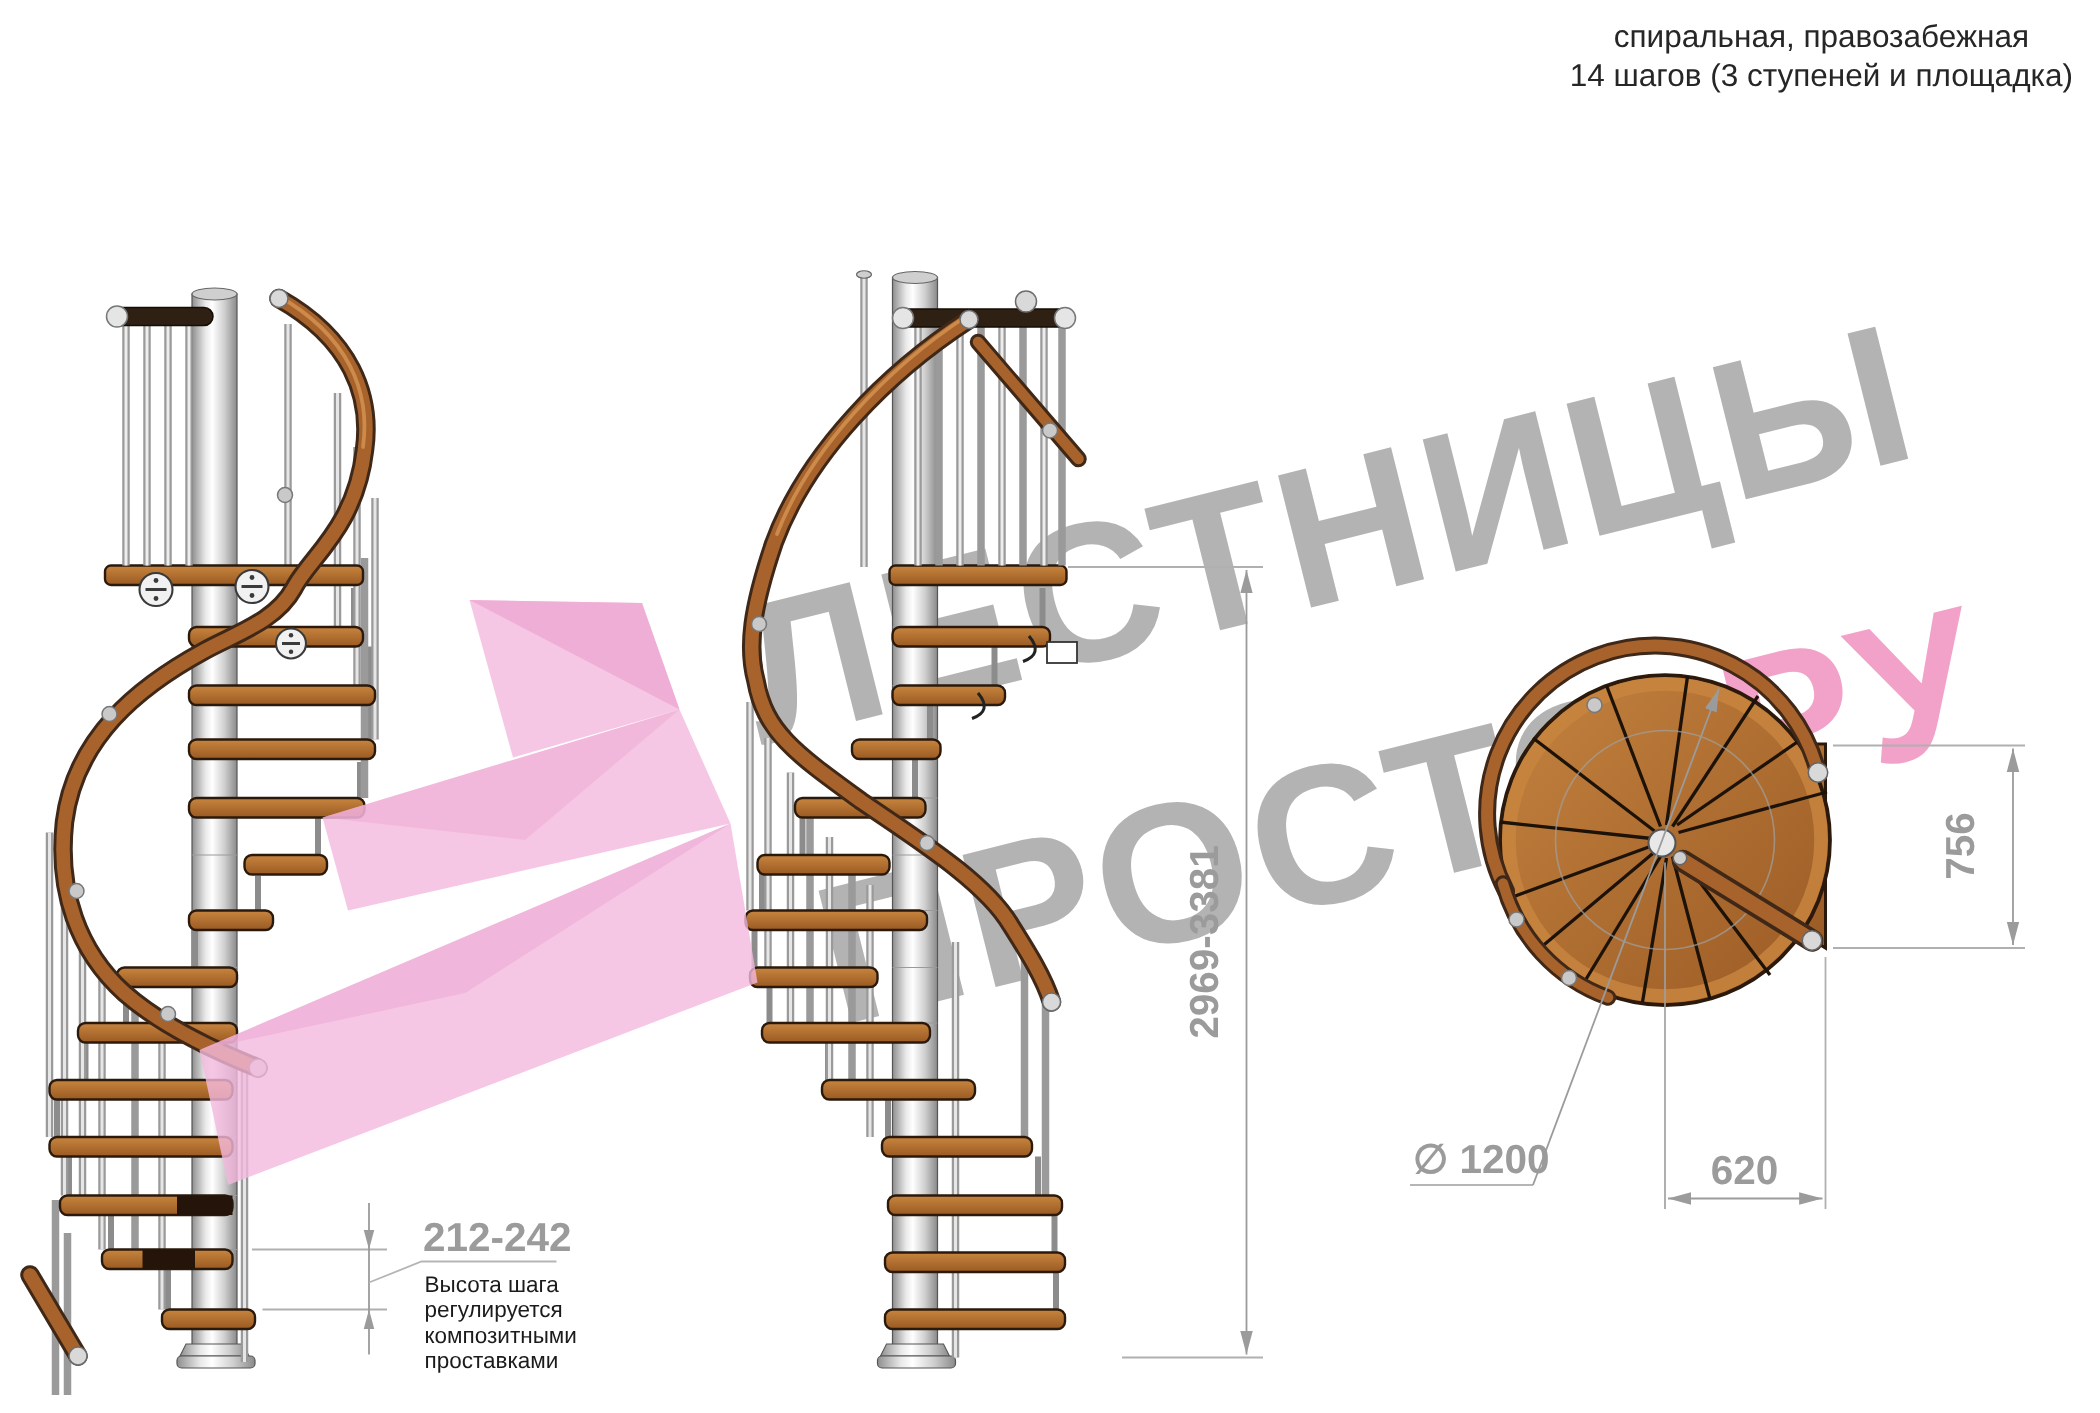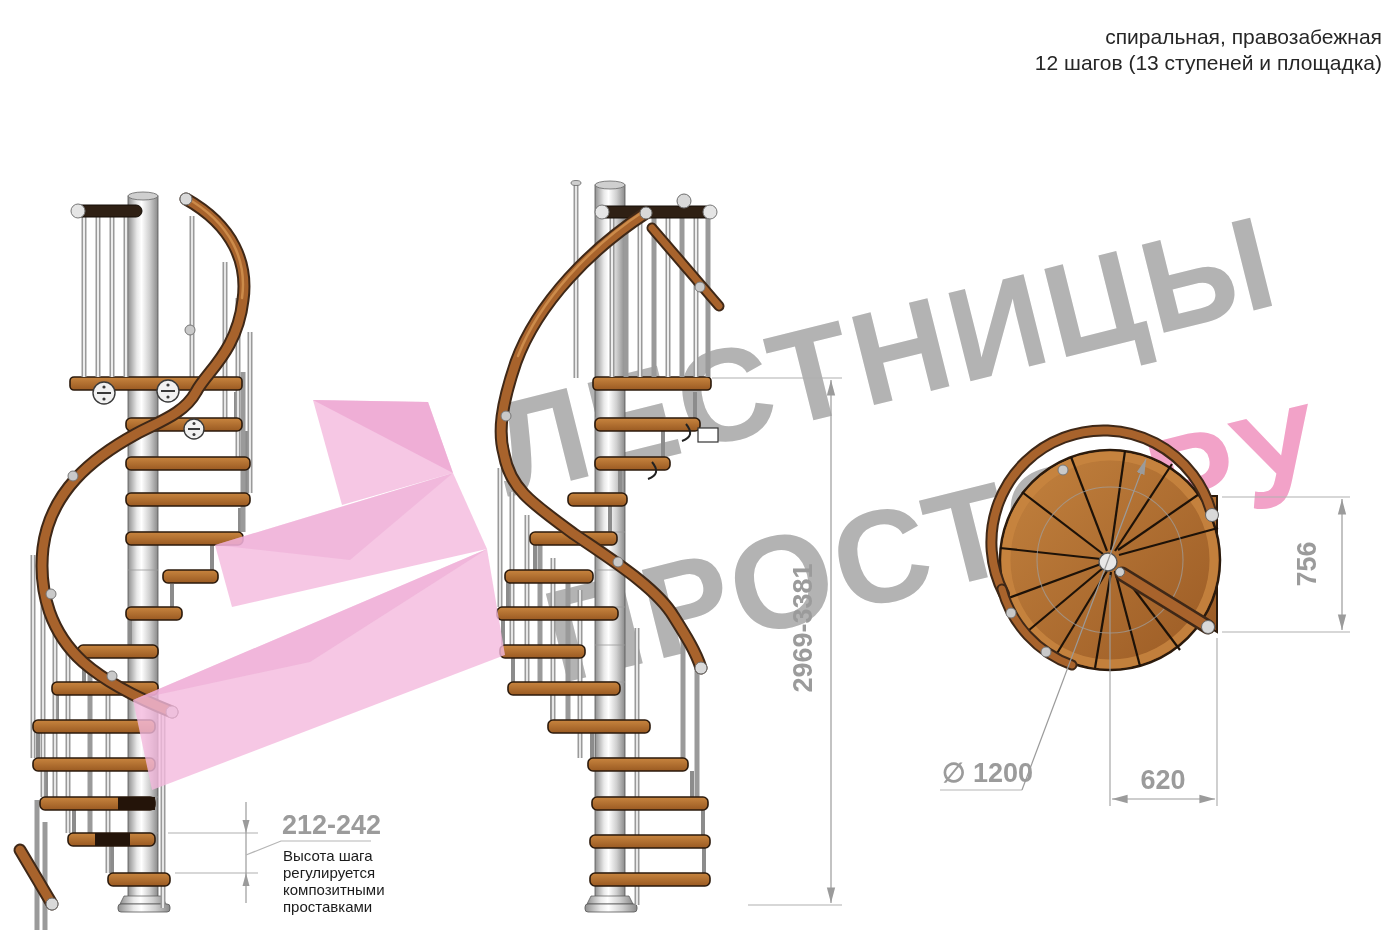--- a/index.html
+++ b/index.html
@@ -8,21 +8,21 @@
   
   .wm-line{position:absolute;font-weight:bold;white-space:nowrap;
            transform:rotate(-14deg);letter-spacing:4px;line-height:1;
            font-family:"Liberation Sans", sans-serif;}
   #wm1{left:470px;top:290px;width:830px;font-size:132px;color:#b3b3b3;text-align:center;}
   #wm2{left:530px;top:478px;width:810px;font-size:132px;text-align:center;}
   .wm-gray{color:#b3b3b3;}
   .wm-dot{color:#e2557f;}
   .wm-pink{color:#f2a2c8;}
   
-  #header{position:absolute;top:24px;right:18px;text-align:right;color:#262626;
+  #header{position:absolute;top:12px;right:18px;text-align:center;color:#262626;
           font-size:21px;line-height:26px;}
   
   .layer{position:absolute;left:0;top:0;}
   svg{display:block;}
   
   .dimtxt{font-family:"Liberation Sans",sans-serif;font-weight:bold;font-size:27px;fill:#9b9b9b;}
   .notetxt{font-family:"Liberation Sans",sans-serif;font-size:15px;fill:#1b1b1b;}
 </style>
 </head>
 <body>
@@ -415,16 +415,16 @@
       <polygon points="313,400 428,402 453,473" fill="#eca6d2" opacity="0.75"></polygon>
       <polygon points="215,545 453,473 487,549 232,607" fill="#f4b9dd" opacity="0.8"></polygon>
       <polygon points="215,545 453,473 350,560" fill="#eca6d2" opacity="0.45"></polygon>
       <polygon points="133,700 487,549 505,655 152,790" fill="#f4b9dd" opacity="0.8"></polygon>
       <polygon points="133,700 487,549 310,662" fill="#eca6d2" opacity="0.5"></polygon>
     </g>
   </svg>
 
   <div id="header">
     <div>спиральная, правозабежная</div>
-    <div>12 шагов (13 ступеней и площадка)</div>
+    <div>14 шагов (3 ступеней и площадка)</div>
   </div>
 
 </div>
 
 </body></html>

